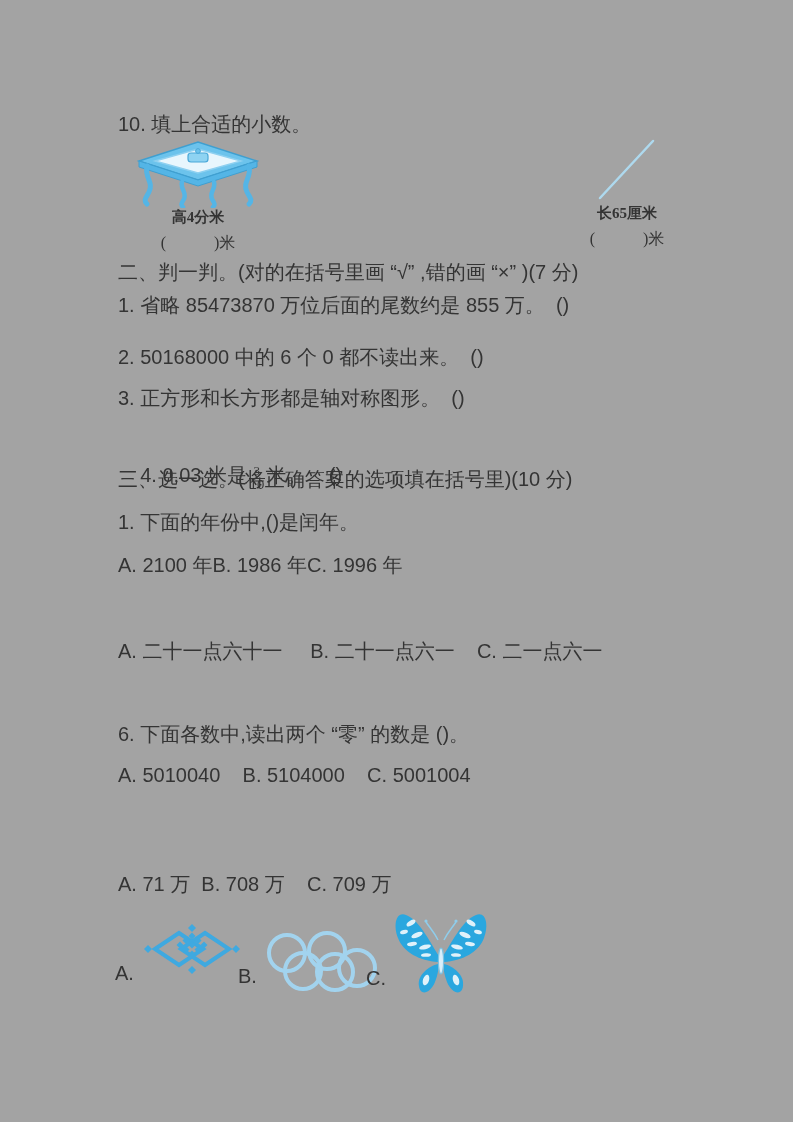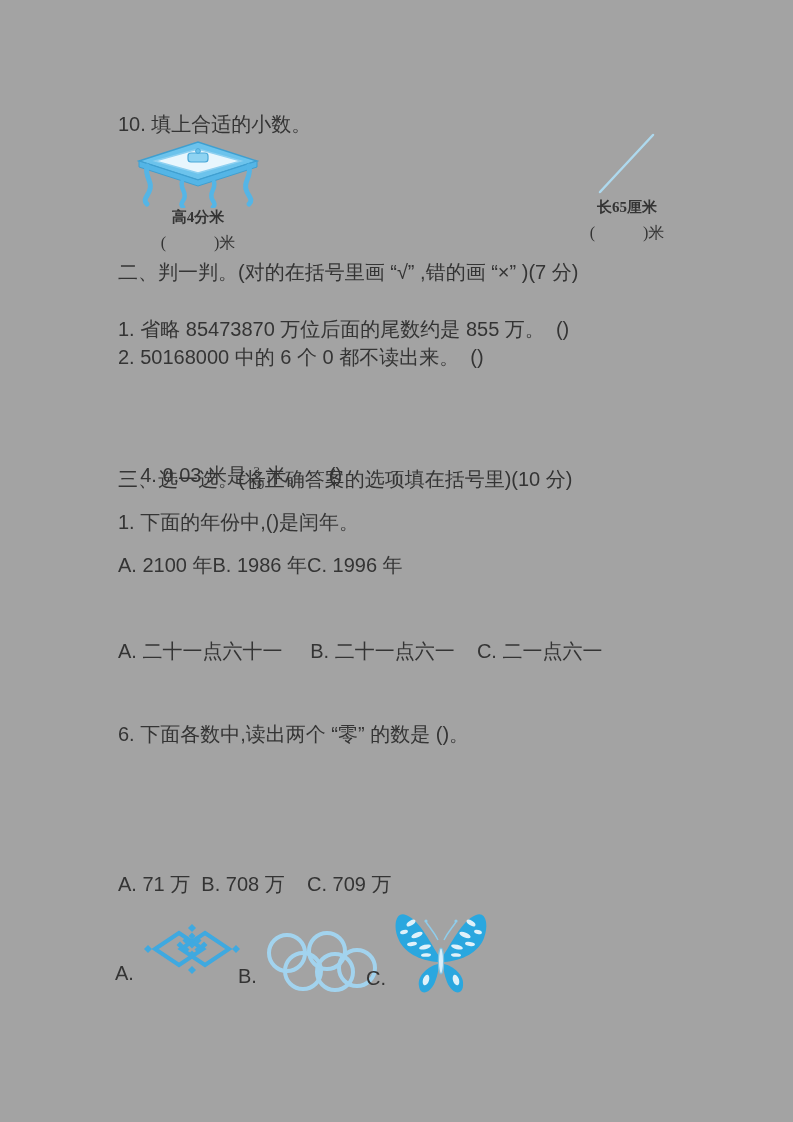--- a/index.html
+++ b/index.html
@@ -56,40 +56,42 @@
       <path d="M13,32 C10,43 20,48 15,58 C12,64 9,66 13,70" fill="none" stroke="#54b5e6" stroke-width="5" stroke-linecap="round"></path>
       <path d="M115,32 C118,43 108,48 113,58 C116,64 119,66 115,70" fill="none" stroke="#54b5e6" stroke-width="5" stroke-linecap="round"></path>
       <path d="M48,48 C46,55 53,58 50,65 C48,69 46,70 49,73" fill="none" stroke="#54b5e6" stroke-width="4.5" stroke-linecap="round"></path>
       <path d="M80,48 C82,55 75,58 78,65 C80,69 82,70 79,73" fill="none" stroke="#54b5e6" stroke-width="4.5" stroke-linecap="round"></path>
     </svg>
     <div class="fig-caption">高4分米</div>
     <div class="fig-answer">(　　　)米</div>
   </div>
 
 
-  <div class="fig-col" style="left:572px;top:128px;width:110px">
+  <div class="fig-col" style="left:572px;top:134px;width:110px">
     <svg class="fig-img" width="62" height="70" viewBox="0 0 62 70">
       <line x1="4" y1="64" x2="57" y2="7" stroke="#aed9ee" stroke-width="2.5" stroke-linecap="round"></line>
     </svg>
     <div class="fig-caption">长65厘米</div>
     <div class="fig-answer">(　　　)米</div>
   </div>
 
   <div class="line" style="top:259px">二、判一判。(对的在括号里画 “√” ,错的画 “×” )(7 分)</div>
-  <div class="line" style="top:316px">1. 省略 85473870 万位后面的尾数约是 855 万。  ()</div>
+  <div class="line" style="top:292px">1. 省略 85473870 万位后面的尾数约是 855 万。  ()</div>
   <div class="line" style="top:344px">2. 50168000 中的 6 个 0 都不读出来。  ()</div>
+  <div class="line" style="top:385px">3. 正方形和长方形都是轴对称图形。  ()</div>
   <div class="line" style="top:436px">
     <span>4. 0.03 米是</span><span class="frac"><span class="num">3</span><span class="den">10</span></span><span>米。    ()</span>
   </div>
 
   <div class="line" style="top:466px">三、选一选。(将正确答案的选项填在括号里)(10 分)</div>
   <div class="line" style="top:509px">1. 下面的年份中,()是闰年。</div>
   <div class="line" style="top:552px">A. 2100 年B. 1986 年C. 1996 年</div>
   <div class="line" style="top:638px">A. 二十一点六十一     B. 二十一点六一    C. 二一点六一</div>
   <div class="line" style="top:721px">6. 下面各数中,读出两个 “零” 的数是 ()。</div>
+  <div class="line" style="top:762px">A. 5010040    B. 5104000    C. 5001004</div>
   <div class="line" style="top:871px">A. 71 万  B. 708 万    C. 709 万</div>
 
   <div class="abc-label" style="left:115px;top:962px">A.</div>
 
   <svg style="position:absolute;left:142px;top:922px" width="100" height="54" viewBox="0 0 100 54">
     <g stroke="#3fa9e0" stroke-width="4" fill="none">
       <polygon points="13,27 37,11 61,27 37,43"></polygon>
       <polygon points="39,27 63,11 87,27 63,43"></polygon>
     </g>
     <g fill="#3fa9e0">

